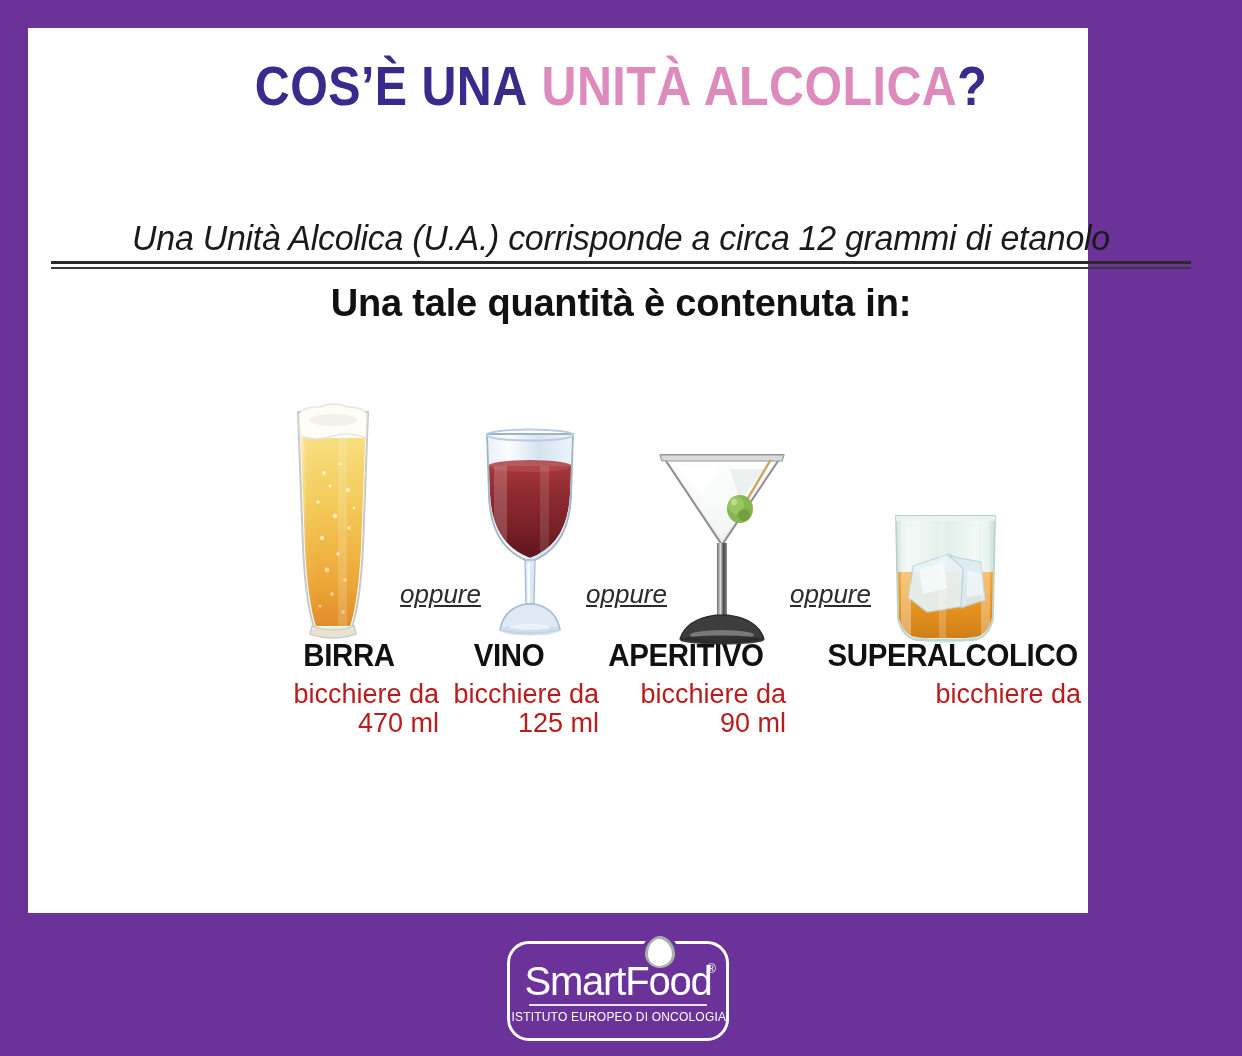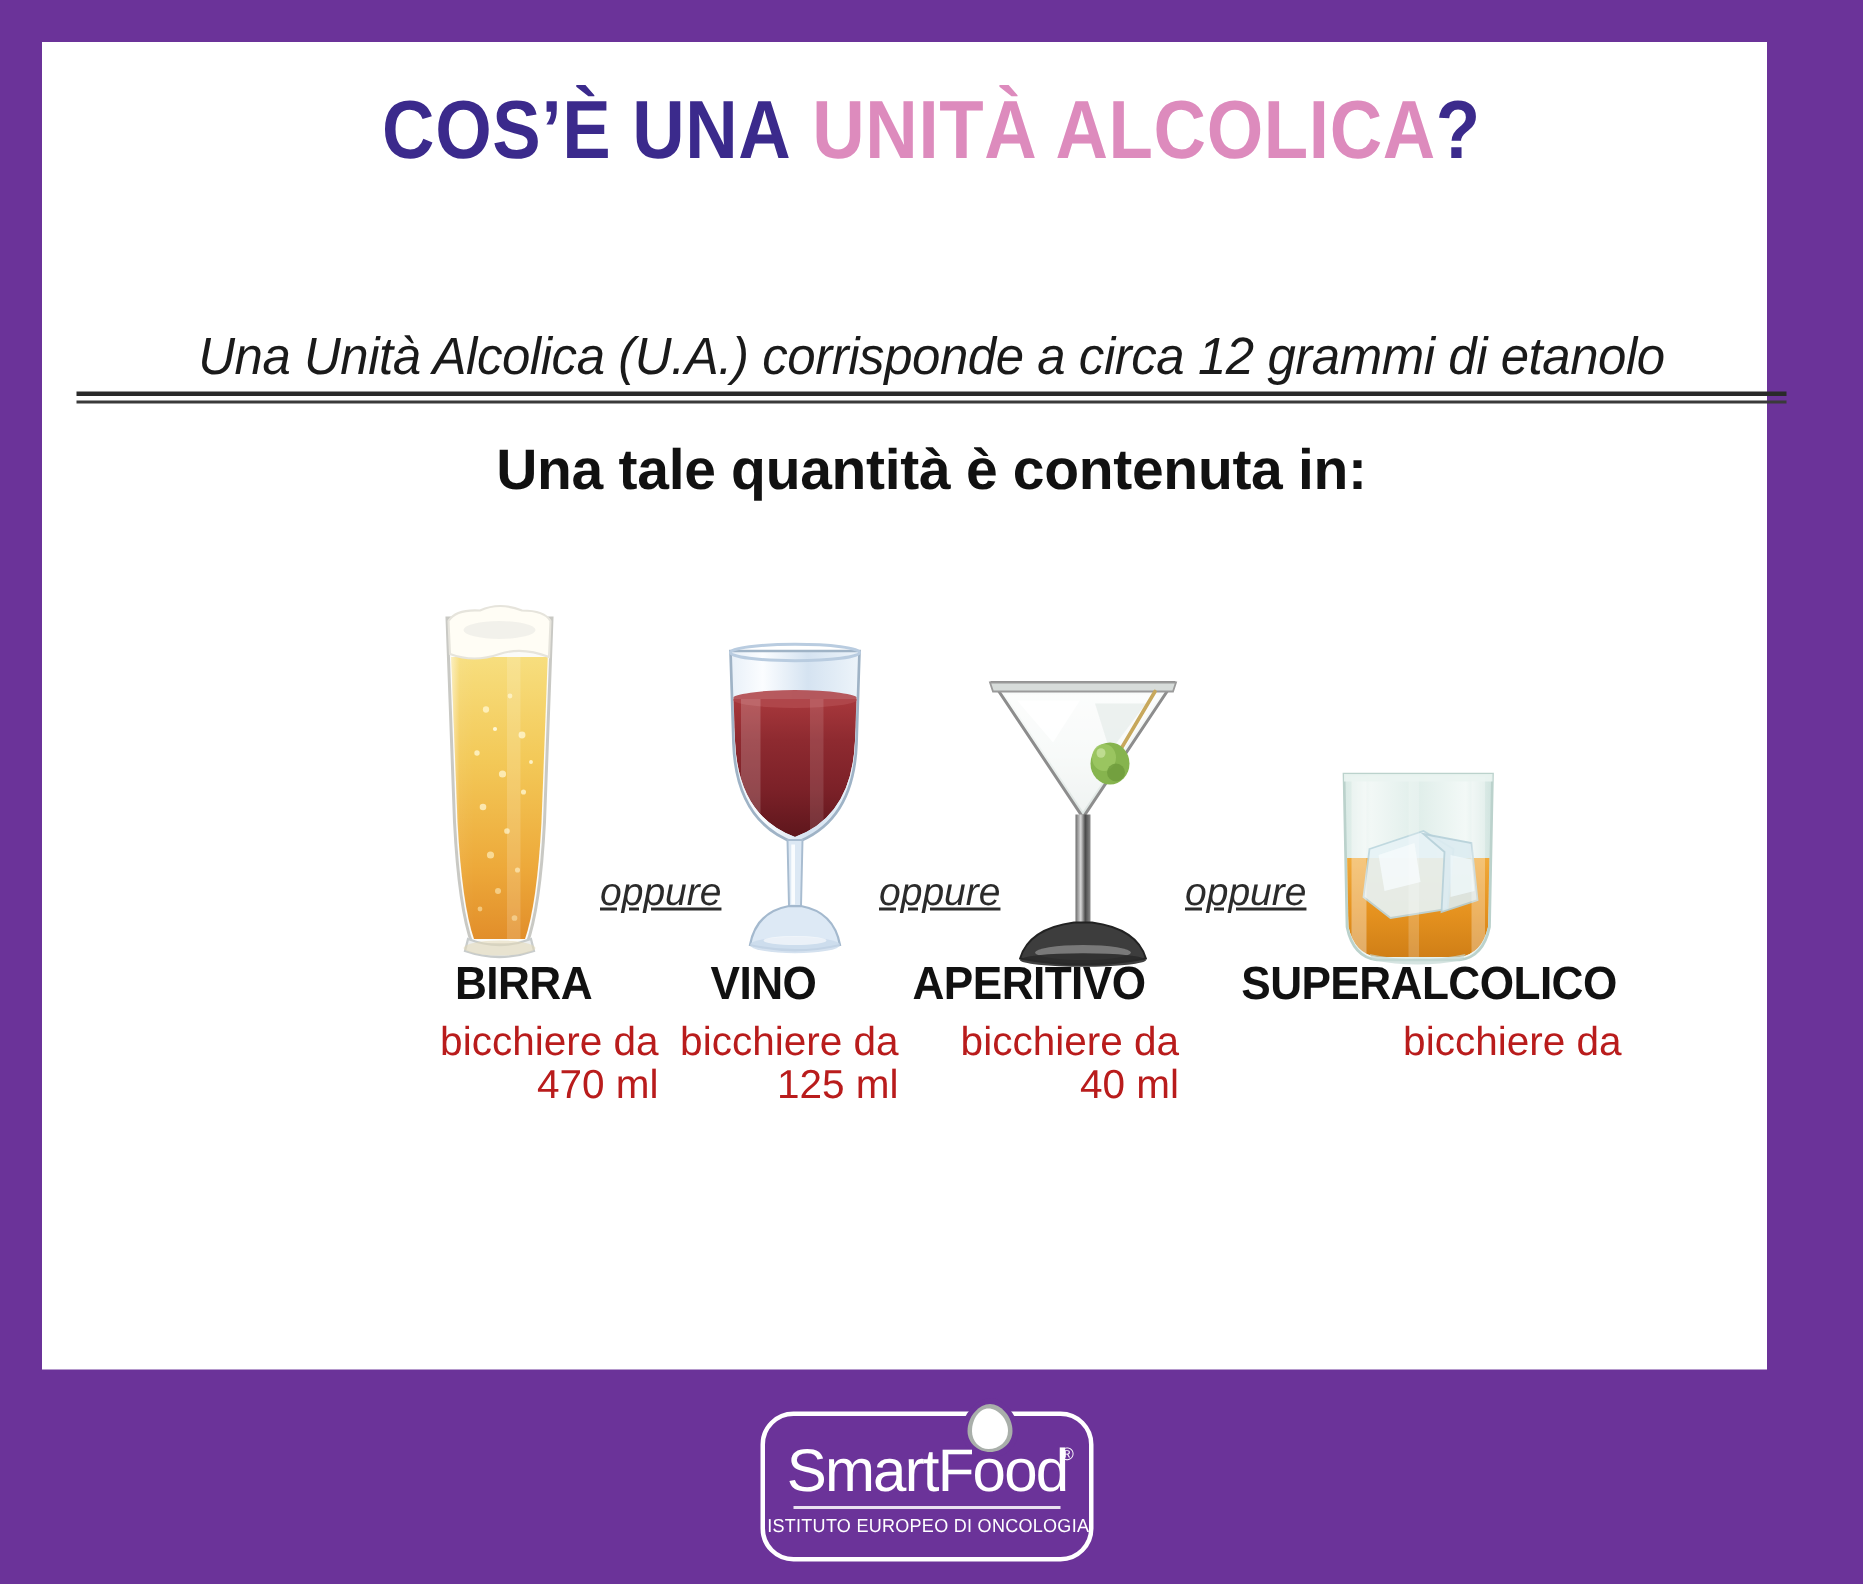--- a/index.html
+++ b/index.html
@@ -17,21 +17,21 @@
     position: relative;
     width: 1242px;
     height: 1056px;
     background: #6B3399;
   }
   
   .panel {
     position: absolute;
     left: 28px;
     top: 28px;
-    width: 1150px;
+    width: 1060px;
     height: 885px;
     background: #ffffff;
   }
   
   .title {
     position: absolute;
     left: 0;
     top: 26px;
     width: 1186px;
     text-align: center;
@@ -70,21 +70,21 @@
   .rule-top {
     height: 3px;
     background: #2a2a2a;
   }
   .rule-gap { height: 3px; }
   .rule-bot {
     height: 2px;
     background: #3a3a3a;
   }
   .intro-line2 {
-    margin-top: 24px;
+    margin-top: 13px;
     font-family: "Liberation Sans", sans-serif;
     font-weight: bold;
     font-size: 38px;
     color: #111111;
     letter-spacing: -0.2px;
     white-space: nowrap;
   }
   
   .drinks {
     position: absolute;
@@ -424,21 +424,21 @@
         <div class="cap-sub">
           <div>bicchiere da</div>
           <div>125 ml</div>
         </div>
       </div>
 
       <div class="caption" style="left:542px; width:200px;">
         <div class="cap-name">APERITIVO</div>
         <div class="cap-sub">
           <div>bicchiere da</div>
-          <div>40 ml</div>
+          <div>90 ml</div>
         </div>
       </div>
 
       <div class="caption" style="left:735px; width:260px;margin-left:42px;">
         <div class="cap-name">SUPERALCOLICO</div>
         <div class="cap-sub">
           <div>bicchiere da</div>
         </div>
       </div>
 

